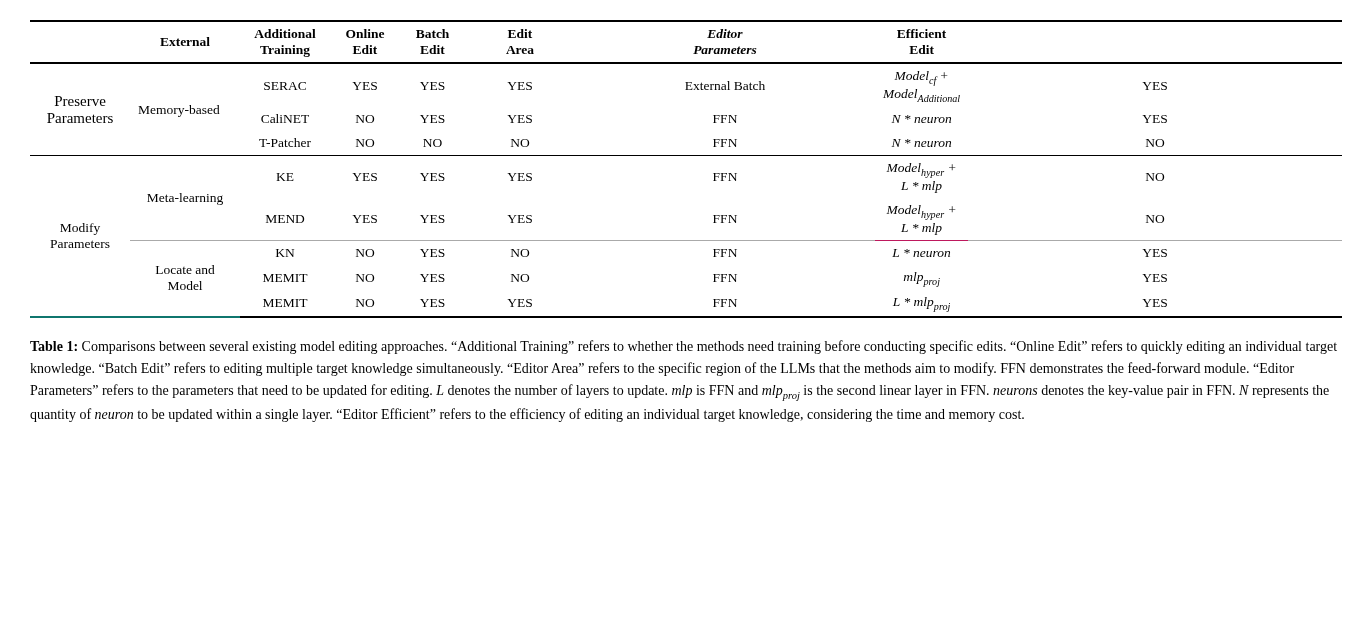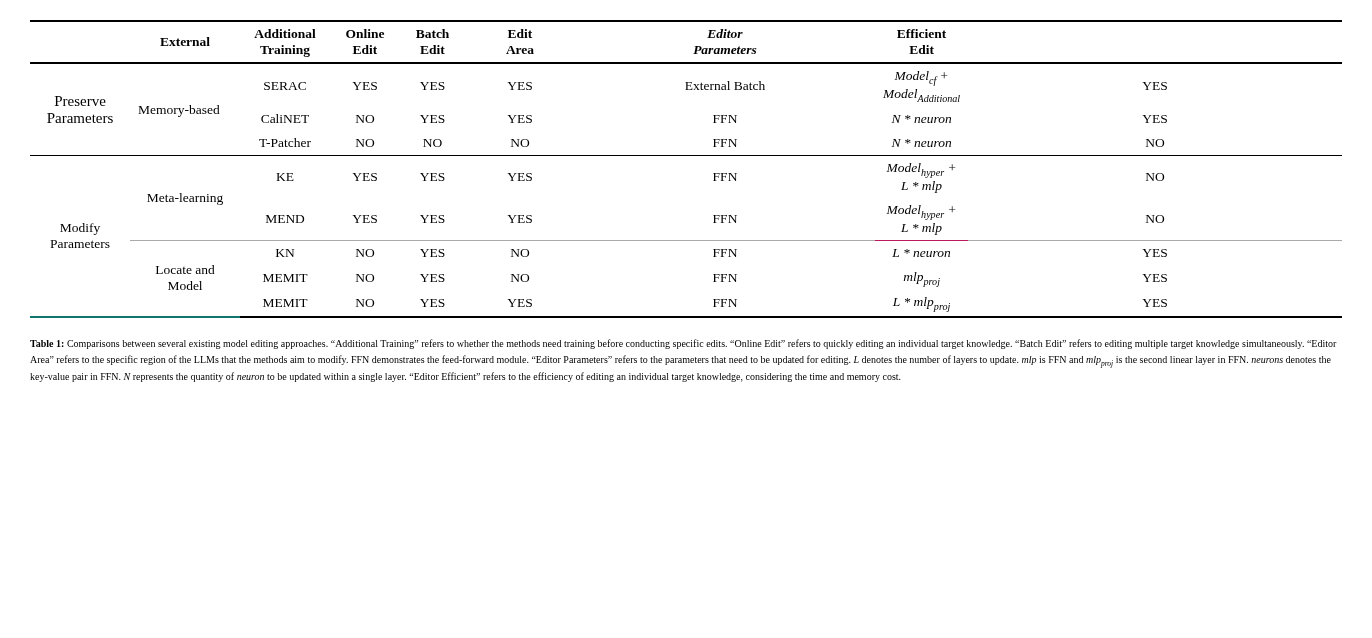--- a/index.html
+++ b/index.html
@@ -44,21 +44,21 @@
 
     th {
       font-weight: bold;
       text-align: center;
     }
 
     .italic { font-style: italic; }
 
     .caption-block {
       margin-top: 10px;
-      font-size: 10px;
+      font-size: 14px;
       line-height: 1.55;
       text-align: left;
       max-width: 100%;
     }
     sub { font-size: 0.75em; vertical-align: sub; }
   </style>
 </head>
 <body>
 
 <div class="table-container">

